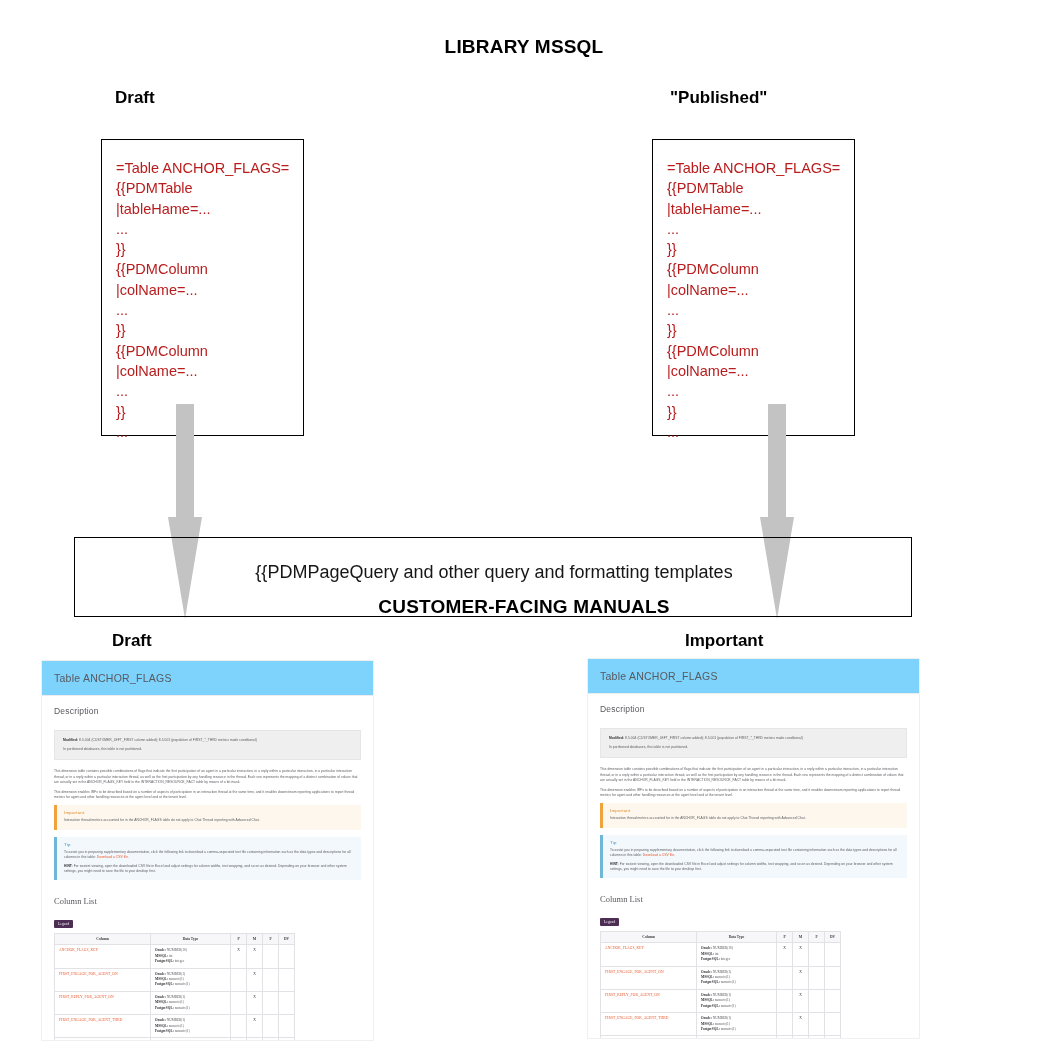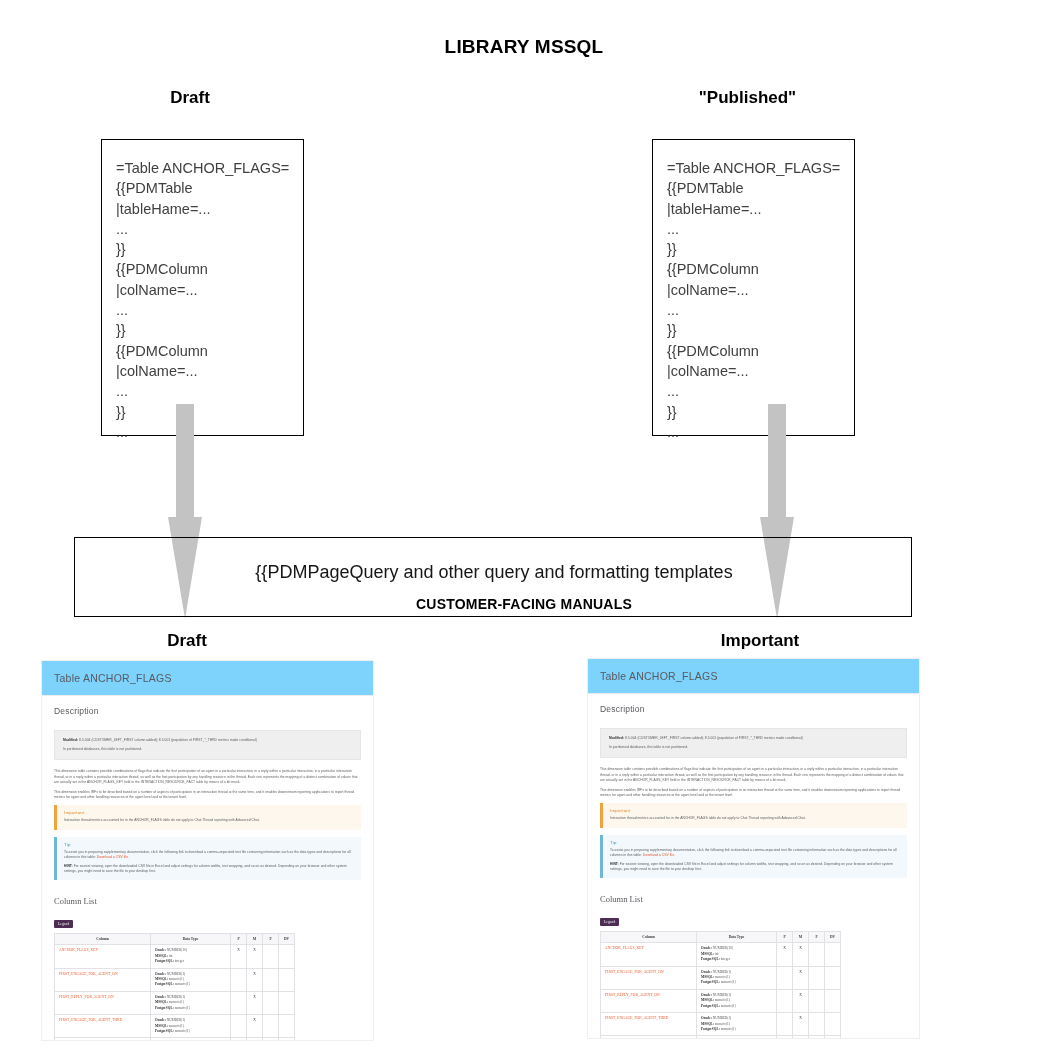--- a/index.html
+++ b/index.html
@@ -12,37 +12,37 @@
   }
   .abs{position:absolute;}
 
   
   .title-main{
     left:0;top:36px;width:1048px;text-align:center;
     font-size:19px;font-weight:bold;letter-spacing:.2px;
   }
   .title-mid{
     left:0;top:596px;width:1048px;text-align:center;
-    font-size:14px;font-weight:bold;letter-spacing:.2px;
+    font-size:19px;font-weight:bold;letter-spacing:.2px;
   }
   .col-label{
-    font-size:17px;font-weight:bold;text-align:center;
+    font-size:17px;font-weight:bold;
   }
   .lbl-draft-top{left:115px;top:88px;width:150px;}
   .lbl-pub-top{left:670px;top:88px;width:155px;}
   .lbl-draft-bot{left:112px;top:631px;width:150px;}
   .lbl-pub-bot{left:685px;top:631px;width:150px;}
 
   
   .codebox{
     border:1px solid #000;background:#fff;
     box-sizing:border-box;
     padding:18px 0 0 14px;
     font-size:14.5px;line-height:20.3px;
-    color:#404040;white-space:pre;
+    color:#b91c1c;white-space:pre;
     font-family:"Liberation Sans", sans-serif;
   }
   #code-left{left:101px;top:139px;width:203px;height:297px;}
   #code-right{left:652px;top:139px;width:203px;height:297px;}
 
   
   #mid-banner{
     left:74px;top:489px;width:838px;height:80px;
     border:1px solid #000;background:transparent;
     box-sizing:border-box;

